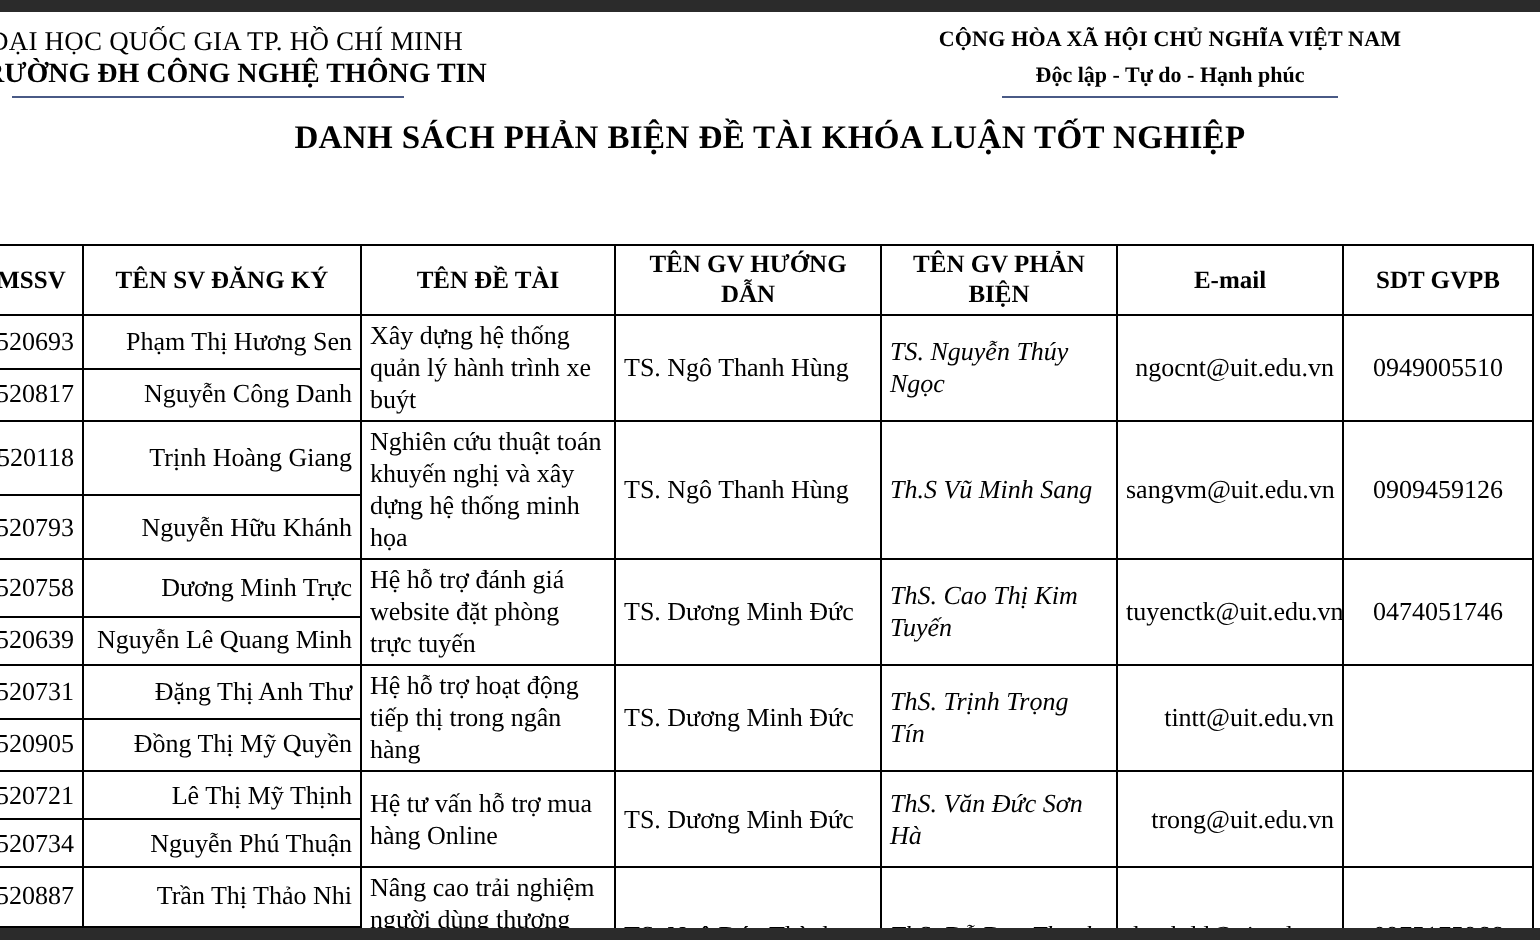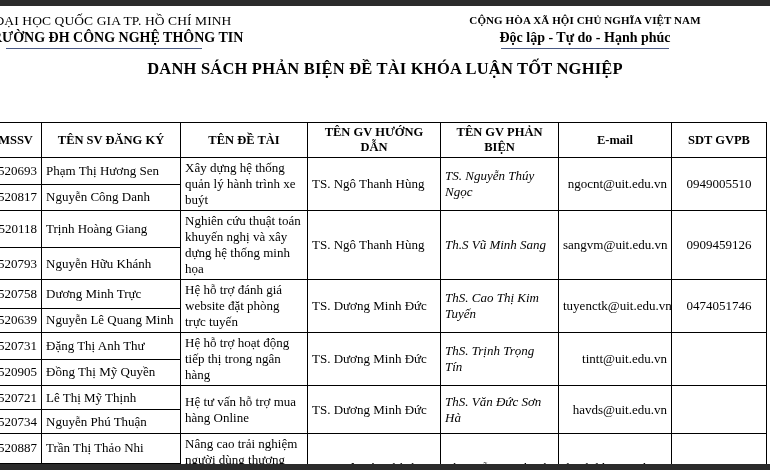--- a/index.html
+++ b/index.html
@@ -50,21 +50,21 @@
     letter-spacing: .1px;
     white-space: nowrap;
   }
   .hdr-line2 {
     font-size: 14px;
     line-height: 18px;
     font-weight: bold;
     white-space: nowrap;
   }
   .hdr-right .hdr-line1 { font-weight: bold; font-size: 11px; }
-  .hdr-right .hdr-line2 { font-size: 14px; font-family: Liberation Serif, serif; }
+  .hdr-right .hdr-line2 { font-size: 11px; font-family: Liberation Serif, serif; }
   .rule {
     height: 1px;
     background: #4a5a86;
     margin: 1px auto 0 auto;
   }
   .rule-left  { width: 196px; margin-left: 58px; }
   .rule-right { width: 168px; }
 
   
   .doc-title {
@@ -99,21 +99,21 @@
   }
   table.rep th {
     font-weight: bold;
     text-align: center;
     font-size: 12.5px;
     line-height: 15px;
     height: 32px;
     padding: 1px 2px;
   }
   td.c-mssv   { text-align: right;  padding-right: 6px; white-space: nowrap; }
-  td.c-name   { text-align: left; font-family: Liberation Serif, serif; }
+  td.c-name   { text-align: right; font-family: Liberation Serif, serif; }
   td.c-topic  { text-align: left;  vertical-align: top; padding-top: 3px; }
   td.c-gvhd   { text-align: left; }
   td.c-gvpb   { text-align: left; font-style: italic; }
   td.c-email  { text-align: right; }
   td.c-sdt    { text-align: center; white-space: nowrap; }
 
   .r-std { height: 24px; }
   .r-tall { height: 28px; }
 </style>
 </head>
@@ -212,21 +212,21 @@
           <tr class="r-std">
             <td class="c-mssv">520905</td>
             <td class="c-name">Đồng Thị Mỹ Quyền</td>
           </tr>
           <tr class="r-std">
             <td class="c-mssv">520721</td>
             <td class="c-name">Lê Thị Mỹ Thịnh</td>
             <td class="c-topic" rowspan="2">Hệ tư vấn hỗ trợ mua hàng Online</td>
             <td class="c-gvhd" rowspan="2">TS. Dương Minh Đức</td>
             <td class="c-gvpb" rowspan="2">ThS. Văn Đức Sơn Hà</td>
-            <td class="c-email" rowspan="2">havds@uit.edu.vn</td>
+            <td class="c-email" rowspan="2">trong@uit.edu.vn</td>
             <td class="c-sdt" rowspan="2"></td>
           </tr>
           <tr class="r-std">
             <td class="c-mssv">520734</td>
             <td class="c-name">Nguyễn Phú Thuận</td>
           </tr>
           <tr class="r-tall">
             <td class="c-mssv">520887</td>
             <td class="c-name">Trần Thị Thảo Nhi</td>
             <td class="c-topic" rowspan="2">Nâng cao trải nghiệm người dùng thương mại điện tử ứng dụng thực tại tăng cường</td>

